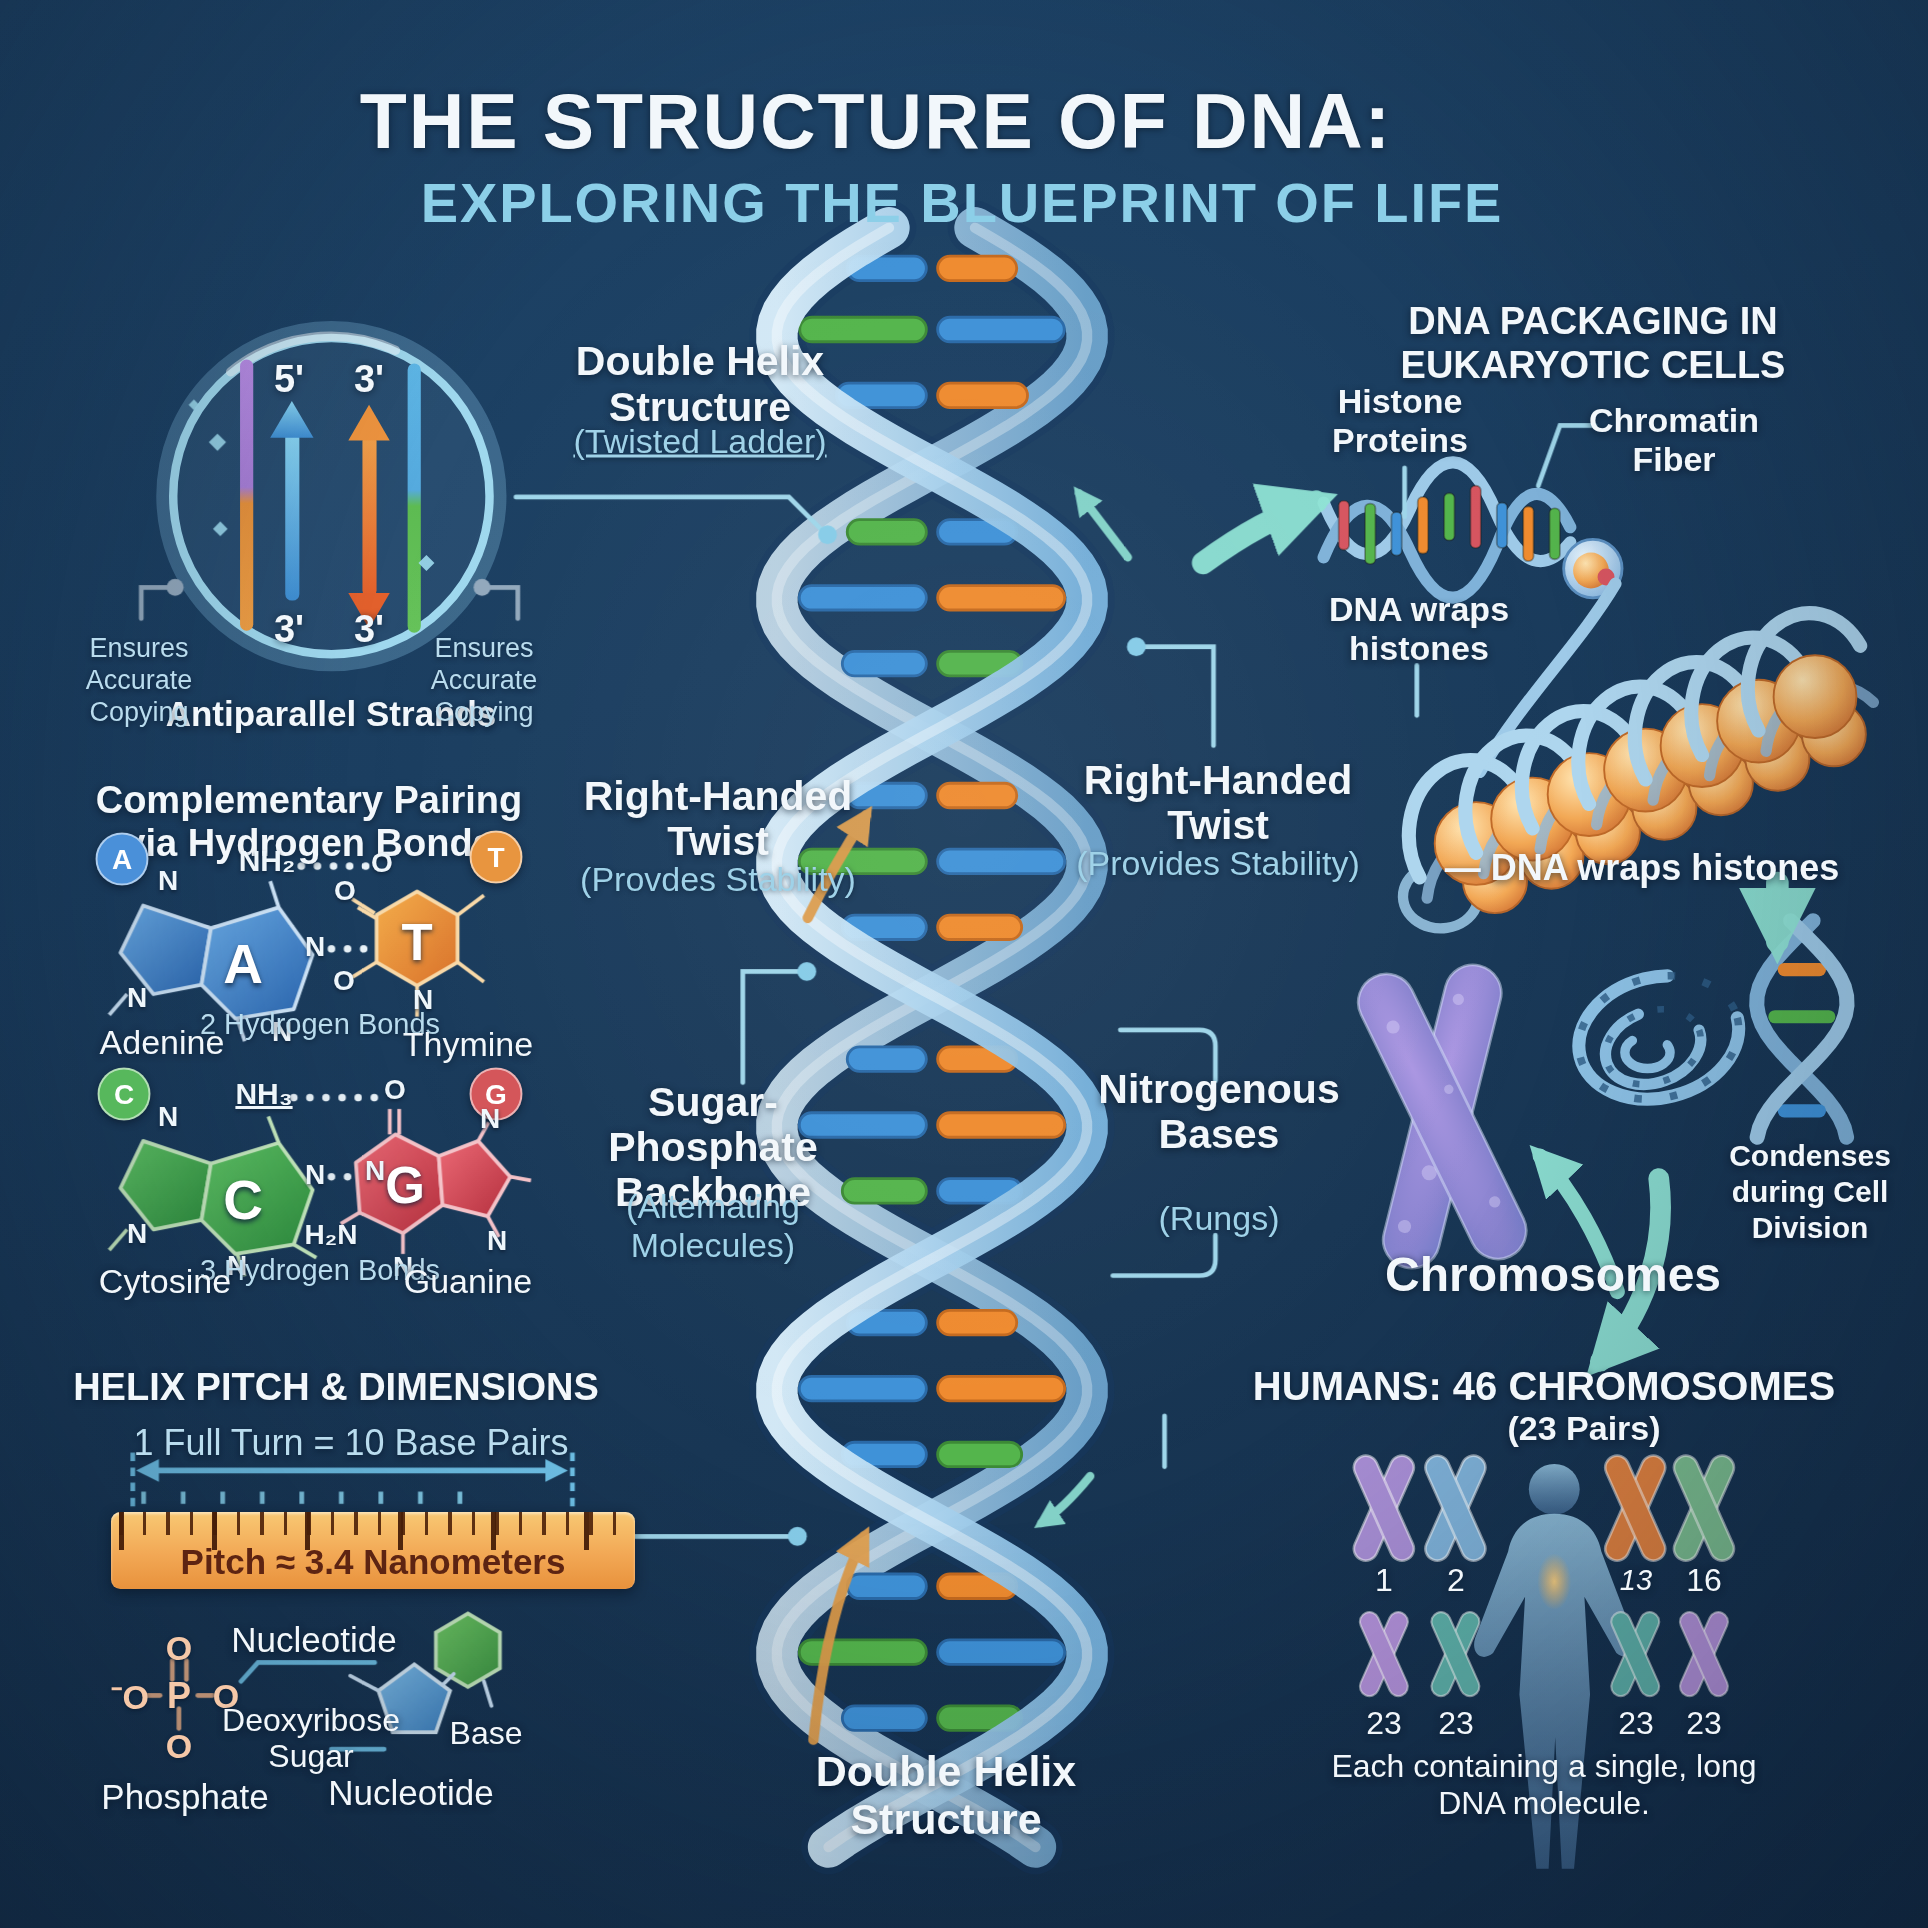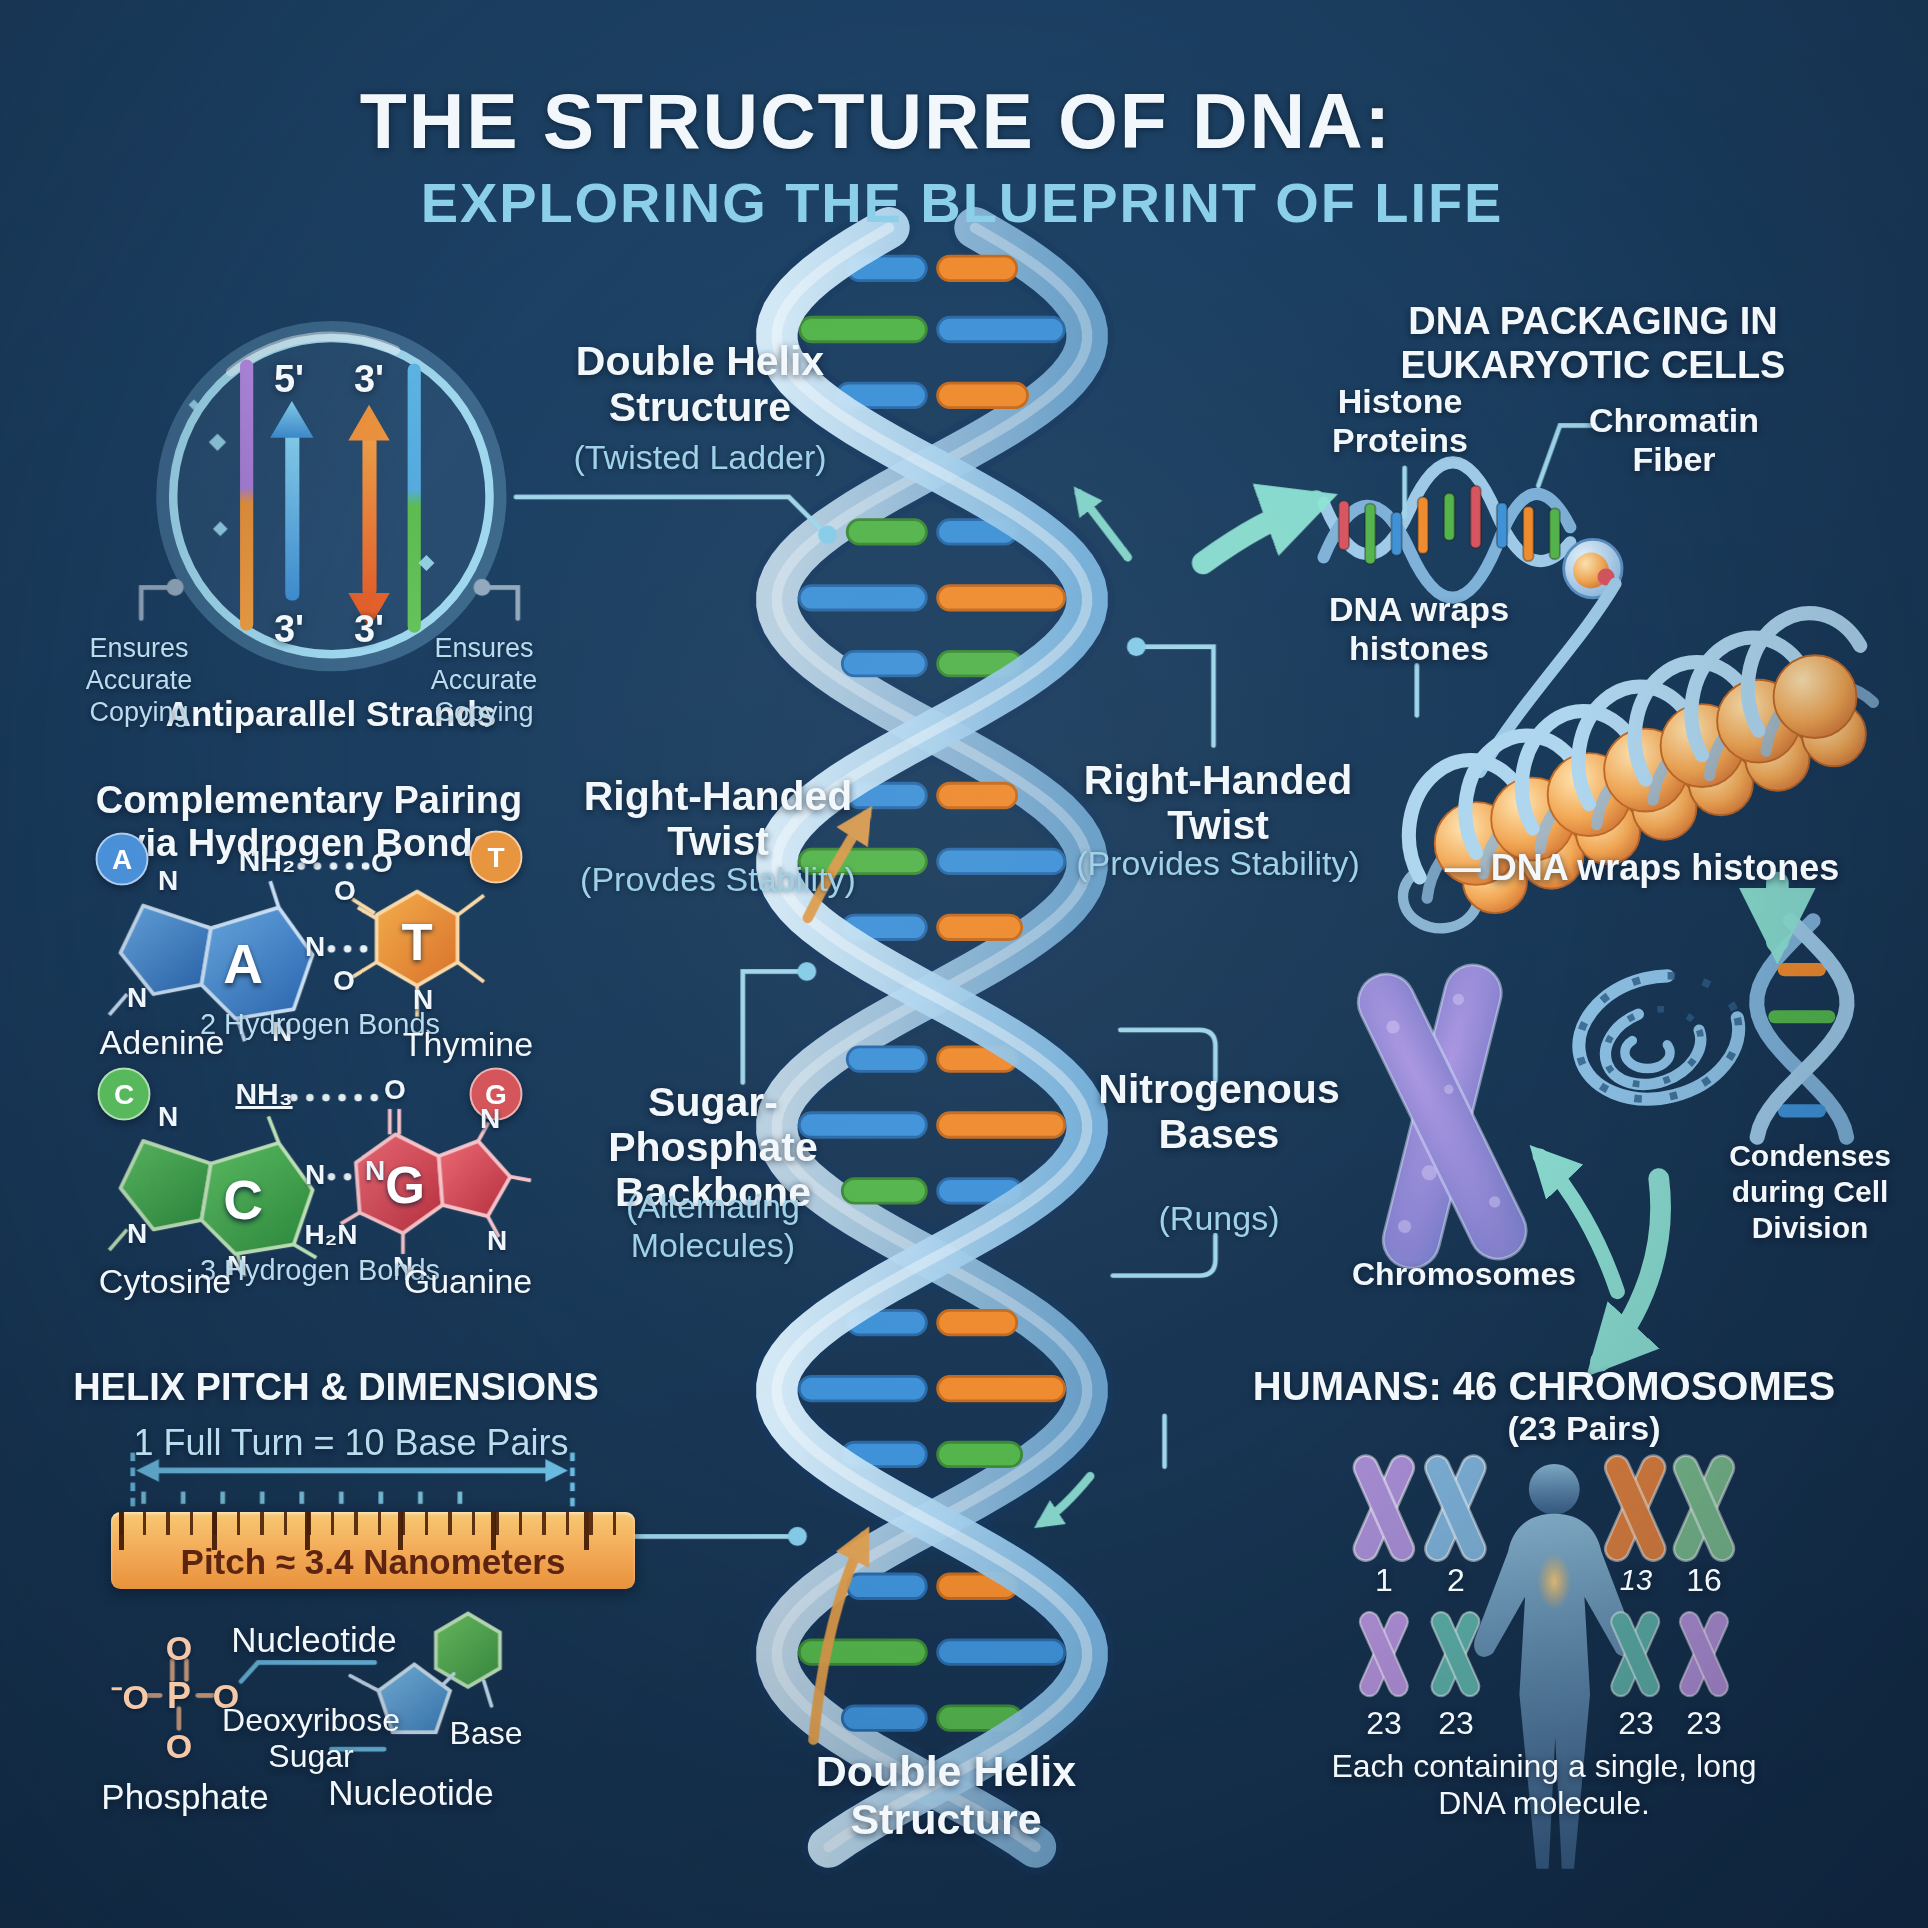--- a/index.html
+++ b/index.html
@@ -417,21 +417,21 @@
 
 <div class="abs bold white" style="left:289px;top:379px;font-size:38px;">5'</div>
 <div class="abs bold white" style="left:369px;top:379px;font-size:38px;">3'</div>
 <div class="abs bold white" style="left:289px;top:629px;font-size:38px;">3'</div>
 <div class="abs bold white" style="left:369px;top:629px;font-size:38px;">3'</div>
 <div class="abs bold white" style="left:331px;top:714px;font-size:35px;white-space:nowrap;">Antiparallel Strands</div>
 <div class="abs lite" style="left:139px;top:680px;width:151px;font-size:27px;line-height:32px;">Ensures Accurate Copying</div>
 <div class="abs lite" style="left:484px;top:680px;width:151px;font-size:27px;line-height:32px;">Ensures Accurate Copying</div>
 
 <div class="abs bold white" style="left:700px;top:384px;width:282px;font-size:41px;line-height:46px;">Double Helix Structure</div>
-<div class="abs subtle" style="left:700px;top:457px;font-size:34px;white-space:nowrap;">(Twisted Ladder)</div>
+<div class="abs subtle" style="left:700px;top:441px;font-size:34px;white-space:nowrap;text-decoration:underline;">(Twisted Ladder)</div>
 <div class="abs bold white" style="left:946px;top:1795px;width:301px;font-size:43px;line-height:48px;">Double Helix Structure</div>
 
 <div class="abs bold white" style="left:718px;top:819px;width:282px;font-size:41px;line-height:45px;">Right-Handed Twist</div>
 <div class="abs subtle" style="left:718px;top:879px;font-size:34px;white-space:nowrap;">(Provdes Stability)</div>
 <div class="abs bold white" style="left:1218px;top:803px;width:292px;font-size:41px;line-height:45px;">Right-Handed Twist</div>
 <div class="abs subtle" style="left:1218px;top:863px;font-size:34px;white-space:nowrap;">(Provides Stability)</div>
 
 <div class="abs bold white" style="left:713px;top:1147px;width:330px;font-size:41px;line-height:45px;">Sugar-Phosphate Backbone</div>
 <div class="abs subtle" style="left:713px;top:1226px;width:235px;font-size:34px;line-height:39px;">(Alternating Molecules)</div>
 <div class="abs bold white" style="left:1219px;top:1112px;width:273px;font-size:41px;line-height:45px;">Nitrogenous Bases</div>
@@ -492,21 +492,21 @@
 <div class="abs white" style="left:314px;top:1640px;font-size:35px;white-space:nowrap;">Nucleotide</div>
 <div class="abs white" style="left:311px;top:1738px;width:226px;font-size:32px;line-height:36px;">Deoxyribose Sugar</div>
 <div class="abs white" style="left:486px;top:1733px;font-size:32px;white-space:nowrap;">Base</div>
 <div class="abs white" style="left:411px;top:1793px;font-size:35px;white-space:nowrap;">Nucleotide</div>
 
 <div class="abs bold white" style="left:1593px;top:343px;width:424px;font-size:38px;line-height:44px;">DNA PACKAGING IN EUKARYOTIC CELLS</div>
 <div class="abs bold white" style="left:1400px;top:421px;width:169px;font-size:34px;line-height:39px;">Histone Proteins</div>
 <div class="abs bold white" style="left:1419px;top:629px;width:198px;font-size:34px;line-height:39px;"><span>DNA wraps histones</span></div>
 <div class="abs bold white" style="left:1674px;top:440px;width:207px;font-size:34px;line-height:39px;">Chromatin Fiber</div>
 <div class="abs bold white" style="left:1642px;top:868px;font-size:36px;white-space:nowrap;">— DNA wraps histones</div>
-<div class="abs bold white" style="left:1464px;top:1274px;font-size:32px;white-space:nowrap;">Chromosomes</div>
+<div class="abs bold white" style="left:1553px;top:1274px;font-size:48px;white-space:nowrap;">Chromosomes</div>
 <div class="abs bold white" style="left:1810px;top:1192px;width:226px;font-size:30px;line-height:36px;">Condenses during Cell Division</div>
 
 <div class="abs bold white" style="left:1544px;top:1386px;font-size:40px;white-space:nowrap;">HUMANS: 46 CHROMOSOMES</div>
 <div class="abs bold white" style="left:1584px;top:1428px;font-size:34px;white-space:nowrap;">(23 Pairs)</div>
 <div class="abs white" style="left:1384px;top:1580px;font-size:32px;">1</div>
 <div class="abs white" style="left:1456px;top:1580px;font-size:32px;">2</div>
 <div class="abs white" style="left:1636px;top:1580px;font-size:29px;font-style:italic;">13</div>
 <div class="abs white" style="left:1704px;top:1580px;font-size:32px;">16</div>
 <div class="abs white" style="left:1384px;top:1723px;font-size:32px;">23</div>
 <div class="abs white" style="left:1456px;top:1723px;font-size:32px;">23</div>

